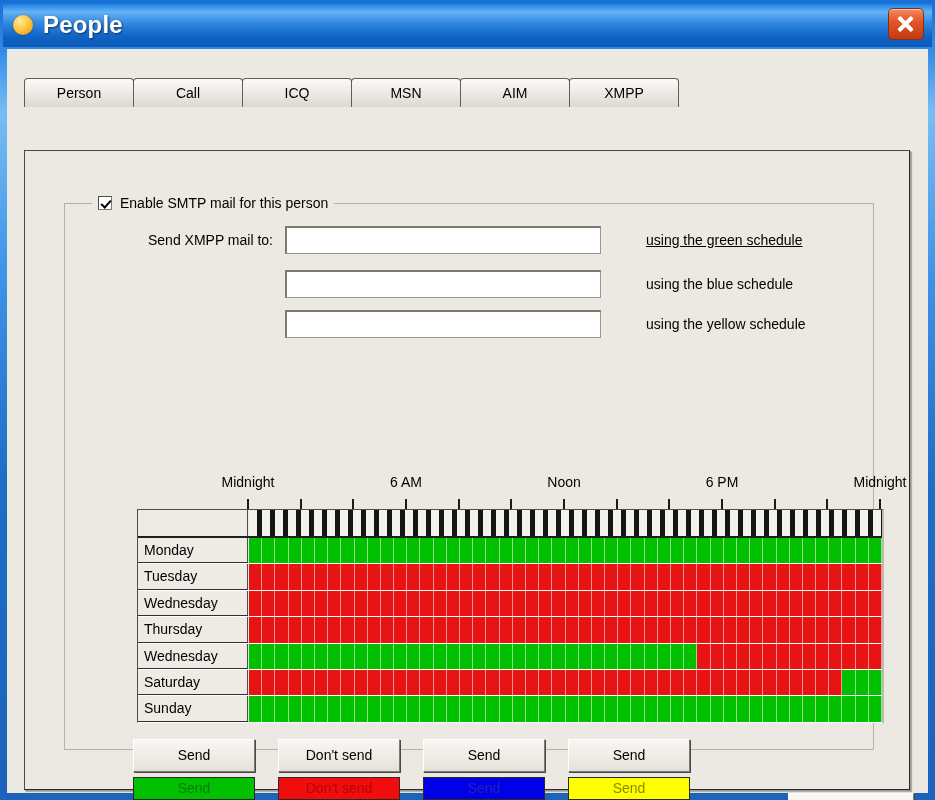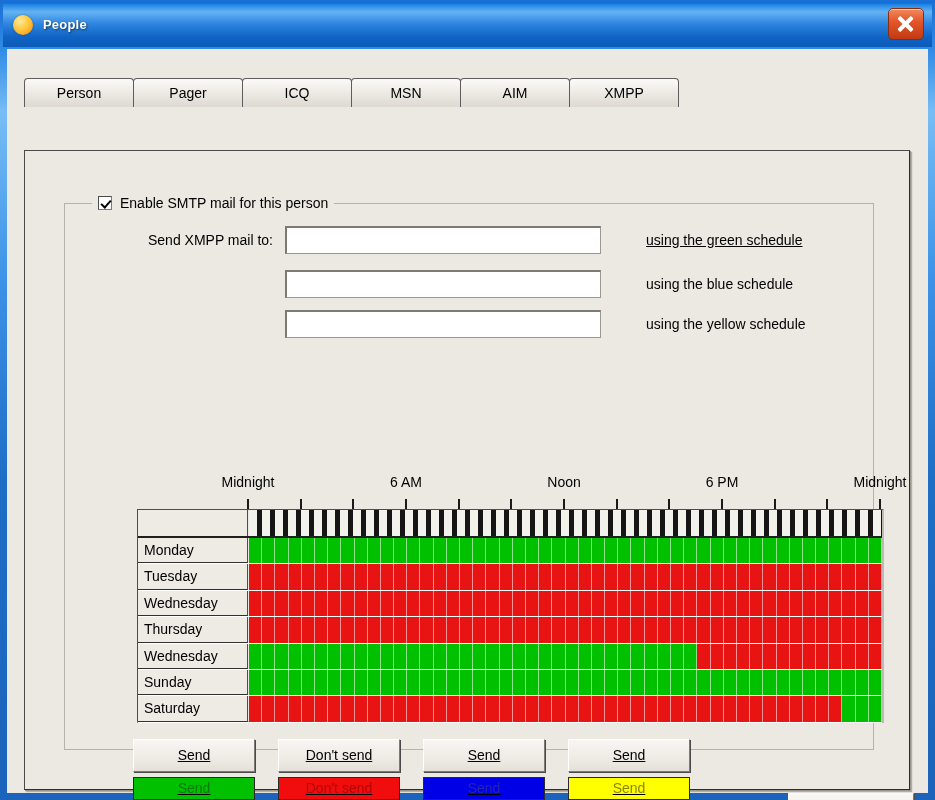--- a/index.html
+++ b/index.html
@@ -21,21 +21,21 @@
     position:absolute;left:3px;top:2px;width:929px;height:45px;
     background:linear-gradient(to bottom,#0a6ad0 0%,#2a8ce8 8%,#65b3f3 22%,#2f86e0 48%,#0f63c4 78%,#0d5bb8 100%);
     display:flex;align-items:center;
   }
   .title-icon{
     width:20px;height:20px;margin-left:10px;border-radius:50%;
     background:radial-gradient(circle at 35% 30%,#ffe9a0 0%,#ffc83c 45%,#f08a12 100%);
     box-shadow:0 0 2px rgba(0,0,0,.35);flex:0 0 auto;
   }
   .title-text{
-    margin-left:10px;color:#fff;font-size:13px;font-weight:bold;
+    margin-left:10px;color:#fff;font-size:24px;font-weight:bold;
     text-shadow:1px 1px 2px rgba(0,0,0,.55);letter-spacing:.2px;
   }
   .close-btn{
     position:absolute;right:8px;top:6px;width:34px;height:30px;
     border-radius:5px;border:1px solid #8a2b12;
     background:linear-gradient(to bottom,#f08a5e 0%,#e2562a 42%,#c23a12 100%);
     box-shadow:inset 0 1px 0 rgba(255,255,255,.55);
     cursor:pointer;
   }
   .close-btn::before,.close-btn::after{
@@ -166,21 +166,21 @@
     position:absolute;left:111px;top:0;right:0;height:100%;
     display:flex;
   }
   .slot{
     flex:1 1 0;height:100%;box-sizing:border-box;
     border-right:1px solid rgba(255,255,255,.55);
   }
 
   
   .legend{position:absolute;left:68px;top:535px;width:600px;height:62px;}
-  .legpair{position:absolute;top:0;width:122px;text-decoration:underline;}
+  .legpair{position:absolute;top:0;width:122px;}
   .btn3d{
     width:100%;height:33px;line-height:31px;text-align:center;font-size:14px;
     background:linear-gradient(to bottom,#f7f6f3 0%,#eeebe5 60%,#e4e0d9 100%);
     border:1px solid #ffffff;border-right-color:#7c7a74;border-bottom-color:#7c7a74;
     box-shadow:1px 1px 0 #4a4a4a;box-sizing:border-box;cursor:pointer;
   }
   .swatch{
     margin-top:5px;width:100%;height:23px;line-height:21px;text-align:center;
     font-size:14px;border:1px solid #2a2a2a;box-sizing:border-box;cursor:pointer;
   }
@@ -202,21 +202,21 @@
   <div class="titlebar">
     <div class="title-icon"></div>
     <div class="title-text">People</div>
     <div class="close-btn"></div>
   </div>
 
   <div class="client">
 
     <div class="tabstrip" id="tabstrip">
         <div class="tab" style="width: 110px;"><span class="tablabel">Person</span></div>
-        <div class="tab" style="width: 110px;"><span class="tablabel">Pager</span></div>
+        <div class="tab" style="width: 110px;"><span class="tablabel">Call</span></div>
         <div class="tab" style="width: 110px;"><span class="tablabel">ICQ</span></div>
         <div class="tab" style="width: 110px;"><span class="tablabel">MSN</span></div>
         <div class="tab" style="width: 110px;"><span class="tablabel">AIM</span></div>
         <div class="tab" style="width: 110px;"><span class="tablabel">XMPP</span></div>
       </div>
 
     <div class="tabpage">
 
       <div class="groupbox">
 
@@ -529,120 +529,120 @@
                   <div class="slot" style="background: rgb(232, 19, 19);"></div>
                   <div class="slot" style="background: rgb(232, 19, 19);"></div>
                   <div class="slot" style="background: rgb(232, 19, 19);"></div>
                   <div class="slot" style="background: rgb(232, 19, 19);"></div>
                   <div class="slot" style="background: rgb(232, 19, 19);"></div>
                   <div class="slot" style="background: rgb(232, 19, 19);"></div>
                   <div class="slot" style="background: rgb(232, 19, 19);"></div>
                 </div>
               </div>
               <div class="grow">
-                <div class="daycell">Sunday</div>
+                <div class="daycell">Saturday</div>
                 <div class="slots">
-                  <div class="slot" style="background: rgb(0, 192, 0);"></div>
-                  <div class="slot" style="background: rgb(0, 192, 0);"></div>
-                  <div class="slot" style="background: rgb(0, 192, 0);"></div>
-                  <div class="slot" style="background: rgb(0, 192, 0);"></div>
-                  <div class="slot" style="background: rgb(0, 192, 0);"></div>
-                  <div class="slot" style="background: rgb(0, 192, 0);"></div>
-                  <div class="slot" style="background: rgb(0, 192, 0);"></div>
-                  <div class="slot" style="background: rgb(0, 192, 0);"></div>
-                  <div class="slot" style="background: rgb(0, 192, 0);"></div>
-                  <div class="slot" style="background: rgb(0, 192, 0);"></div>
-                  <div class="slot" style="background: rgb(0, 192, 0);"></div>
-                  <div class="slot" style="background: rgb(0, 192, 0);"></div>
-                  <div class="slot" style="background: rgb(0, 192, 0);"></div>
-                  <div class="slot" style="background: rgb(0, 192, 0);"></div>
-                  <div class="slot" style="background: rgb(0, 192, 0);"></div>
-                  <div class="slot" style="background: rgb(0, 192, 0);"></div>
-                  <div class="slot" style="background: rgb(0, 192, 0);"></div>
-                  <div class="slot" style="background: rgb(0, 192, 0);"></div>
-                  <div class="slot" style="background: rgb(0, 192, 0);"></div>
-                  <div class="slot" style="background: rgb(0, 192, 0);"></div>
-                  <div class="slot" style="background: rgb(0, 192, 0);"></div>
-                  <div class="slot" style="background: rgb(0, 192, 0);"></div>
-                  <div class="slot" style="background: rgb(0, 192, 0);"></div>
-                  <div class="slot" style="background: rgb(0, 192, 0);"></div>
-                  <div class="slot" style="background: rgb(0, 192, 0);"></div>
-                  <div class="slot" style="background: rgb(0, 192, 0);"></div>
-                  <div class="slot" style="background: rgb(0, 192, 0);"></div>
-                  <div class="slot" style="background: rgb(0, 192, 0);"></div>
-                  <div class="slot" style="background: rgb(0, 192, 0);"></div>
-                  <div class="slot" style="background: rgb(0, 192, 0);"></div>
-                  <div class="slot" style="background: rgb(0, 192, 0);"></div>
-                  <div class="slot" style="background: rgb(0, 192, 0);"></div>
-                  <div class="slot" style="background: rgb(0, 192, 0);"></div>
-                  <div class="slot" style="background: rgb(0, 192, 0);"></div>
-                  <div class="slot" style="background: rgb(0, 192, 0);"></div>
-                  <div class="slot" style="background: rgb(0, 192, 0);"></div>
-                  <div class="slot" style="background: rgb(0, 192, 0);"></div>
-                  <div class="slot" style="background: rgb(0, 192, 0);"></div>
-                  <div class="slot" style="background: rgb(0, 192, 0);"></div>
-                  <div class="slot" style="background: rgb(0, 192, 0);"></div>
-                  <div class="slot" style="background: rgb(0, 192, 0);"></div>
-                  <div class="slot" style="background: rgb(0, 192, 0);"></div>
-                  <div class="slot" style="background: rgb(0, 192, 0);"></div>
-                  <div class="slot" style="background: rgb(0, 192, 0);"></div>
-                  <div class="slot" style="background: rgb(0, 192, 0);"></div>
+                  <div class="slot" style="background: rgb(232, 19, 19);"></div>
+                  <div class="slot" style="background: rgb(232, 19, 19);"></div>
+                  <div class="slot" style="background: rgb(232, 19, 19);"></div>
+                  <div class="slot" style="background: rgb(232, 19, 19);"></div>
+                  <div class="slot" style="background: rgb(232, 19, 19);"></div>
+                  <div class="slot" style="background: rgb(232, 19, 19);"></div>
+                  <div class="slot" style="background: rgb(232, 19, 19);"></div>
+                  <div class="slot" style="background: rgb(232, 19, 19);"></div>
+                  <div class="slot" style="background: rgb(232, 19, 19);"></div>
+                  <div class="slot" style="background: rgb(232, 19, 19);"></div>
+                  <div class="slot" style="background: rgb(232, 19, 19);"></div>
+                  <div class="slot" style="background: rgb(232, 19, 19);"></div>
+                  <div class="slot" style="background: rgb(232, 19, 19);"></div>
+                  <div class="slot" style="background: rgb(232, 19, 19);"></div>
+                  <div class="slot" style="background: rgb(232, 19, 19);"></div>
+                  <div class="slot" style="background: rgb(232, 19, 19);"></div>
+                  <div class="slot" style="background: rgb(232, 19, 19);"></div>
+                  <div class="slot" style="background: rgb(232, 19, 19);"></div>
+                  <div class="slot" style="background: rgb(232, 19, 19);"></div>
+                  <div class="slot" style="background: rgb(232, 19, 19);"></div>
+                  <div class="slot" style="background: rgb(232, 19, 19);"></div>
+                  <div class="slot" style="background: rgb(232, 19, 19);"></div>
+                  <div class="slot" style="background: rgb(232, 19, 19);"></div>
+                  <div class="slot" style="background: rgb(232, 19, 19);"></div>
+                  <div class="slot" style="background: rgb(232, 19, 19);"></div>
+                  <div class="slot" style="background: rgb(232, 19, 19);"></div>
+                  <div class="slot" style="background: rgb(232, 19, 19);"></div>
+                  <div class="slot" style="background: rgb(232, 19, 19);"></div>
+                  <div class="slot" style="background: rgb(232, 19, 19);"></div>
+                  <div class="slot" style="background: rgb(232, 19, 19);"></div>
+                  <div class="slot" style="background: rgb(232, 19, 19);"></div>
+                  <div class="slot" style="background: rgb(232, 19, 19);"></div>
+                  <div class="slot" style="background: rgb(232, 19, 19);"></div>
+                  <div class="slot" style="background: rgb(232, 19, 19);"></div>
+                  <div class="slot" style="background: rgb(232, 19, 19);"></div>
+                  <div class="slot" style="background: rgb(232, 19, 19);"></div>
+                  <div class="slot" style="background: rgb(232, 19, 19);"></div>
+                  <div class="slot" style="background: rgb(232, 19, 19);"></div>
+                  <div class="slot" style="background: rgb(232, 19, 19);"></div>
+                  <div class="slot" style="background: rgb(232, 19, 19);"></div>
+                  <div class="slot" style="background: rgb(232, 19, 19);"></div>
+                  <div class="slot" style="background: rgb(232, 19, 19);"></div>
+                  <div class="slot" style="background: rgb(232, 19, 19);"></div>
+                  <div class="slot" style="background: rgb(232, 19, 19);"></div>
+                  <div class="slot" style="background: rgb(232, 19, 19);"></div>
                   <div class="slot" style="background: rgb(0, 192, 0);"></div>
                   <div class="slot" style="background: rgb(0, 192, 0);"></div>
                   <div class="slot" style="background: rgb(0, 192, 0);"></div>
                 </div>
               </div>
               <div class="grow">
-                <div class="daycell">Saturday</div>
+                <div class="daycell">Sunday</div>
                 <div class="slots">
-                  <div class="slot" style="background: rgb(232, 19, 19);"></div>
-                  <div class="slot" style="background: rgb(232, 19, 19);"></div>
-                  <div class="slot" style="background: rgb(232, 19, 19);"></div>
-                  <div class="slot" style="background: rgb(232, 19, 19);"></div>
-                  <div class="slot" style="background: rgb(232, 19, 19);"></div>
-                  <div class="slot" style="background: rgb(232, 19, 19);"></div>
-                  <div class="slot" style="background: rgb(232, 19, 19);"></div>
-                  <div class="slot" style="background: rgb(232, 19, 19);"></div>
-                  <div class="slot" style="background: rgb(232, 19, 19);"></div>
-                  <div class="slot" style="background: rgb(232, 19, 19);"></div>
-                  <div class="slot" style="background: rgb(232, 19, 19);"></div>
-                  <div class="slot" style="background: rgb(232, 19, 19);"></div>
-                  <div class="slot" style="background: rgb(232, 19, 19);"></div>
-                  <div class="slot" style="background: rgb(232, 19, 19);"></div>
-                  <div class="slot" style="background: rgb(232, 19, 19);"></div>
-                  <div class="slot" style="background: rgb(232, 19, 19);"></div>
-                  <div class="slot" style="background: rgb(232, 19, 19);"></div>
-                  <div class="slot" style="background: rgb(232, 19, 19);"></div>
-                  <div class="slot" style="background: rgb(232, 19, 19);"></div>
-                  <div class="slot" style="background: rgb(232, 19, 19);"></div>
-                  <div class="slot" style="background: rgb(232, 19, 19);"></div>
-                  <div class="slot" style="background: rgb(232, 19, 19);"></div>
-                  <div class="slot" style="background: rgb(232, 19, 19);"></div>
-                  <div class="slot" style="background: rgb(232, 19, 19);"></div>
-                  <div class="slot" style="background: rgb(232, 19, 19);"></div>
-                  <div class="slot" style="background: rgb(232, 19, 19);"></div>
-                  <div class="slot" style="background: rgb(232, 19, 19);"></div>
-                  <div class="slot" style="background: rgb(232, 19, 19);"></div>
-                  <div class="slot" style="background: rgb(232, 19, 19);"></div>
-                  <div class="slot" style="background: rgb(232, 19, 19);"></div>
-                  <div class="slot" style="background: rgb(232, 19, 19);"></div>
-                  <div class="slot" style="background: rgb(232, 19, 19);"></div>
-                  <div class="slot" style="background: rgb(232, 19, 19);"></div>
-                  <div class="slot" style="background: rgb(232, 19, 19);"></div>
-                  <div class="slot" style="background: rgb(232, 19, 19);"></div>
-                  <div class="slot" style="background: rgb(232, 19, 19);"></div>
-                  <div class="slot" style="background: rgb(232, 19, 19);"></div>
-                  <div class="slot" style="background: rgb(232, 19, 19);"></div>
-                  <div class="slot" style="background: rgb(232, 19, 19);"></div>
-                  <div class="slot" style="background: rgb(232, 19, 19);"></div>
-                  <div class="slot" style="background: rgb(232, 19, 19);"></div>
-                  <div class="slot" style="background: rgb(232, 19, 19);"></div>
-                  <div class="slot" style="background: rgb(232, 19, 19);"></div>
-                  <div class="slot" style="background: rgb(232, 19, 19);"></div>
-                  <div class="slot" style="background: rgb(232, 19, 19);"></div>
+                  <div class="slot" style="background: rgb(0, 192, 0);"></div>
+                  <div class="slot" style="background: rgb(0, 192, 0);"></div>
+                  <div class="slot" style="background: rgb(0, 192, 0);"></div>
+                  <div class="slot" style="background: rgb(0, 192, 0);"></div>
+                  <div class="slot" style="background: rgb(0, 192, 0);"></div>
+                  <div class="slot" style="background: rgb(0, 192, 0);"></div>
+                  <div class="slot" style="background: rgb(0, 192, 0);"></div>
+                  <div class="slot" style="background: rgb(0, 192, 0);"></div>
+                  <div class="slot" style="background: rgb(0, 192, 0);"></div>
+                  <div class="slot" style="background: rgb(0, 192, 0);"></div>
+                  <div class="slot" style="background: rgb(0, 192, 0);"></div>
+                  <div class="slot" style="background: rgb(0, 192, 0);"></div>
+                  <div class="slot" style="background: rgb(0, 192, 0);"></div>
+                  <div class="slot" style="background: rgb(0, 192, 0);"></div>
+                  <div class="slot" style="background: rgb(0, 192, 0);"></div>
+                  <div class="slot" style="background: rgb(0, 192, 0);"></div>
+                  <div class="slot" style="background: rgb(0, 192, 0);"></div>
+                  <div class="slot" style="background: rgb(0, 192, 0);"></div>
+                  <div class="slot" style="background: rgb(0, 192, 0);"></div>
+                  <div class="slot" style="background: rgb(0, 192, 0);"></div>
+                  <div class="slot" style="background: rgb(0, 192, 0);"></div>
+                  <div class="slot" style="background: rgb(0, 192, 0);"></div>
+                  <div class="slot" style="background: rgb(0, 192, 0);"></div>
+                  <div class="slot" style="background: rgb(0, 192, 0);"></div>
+                  <div class="slot" style="background: rgb(0, 192, 0);"></div>
+                  <div class="slot" style="background: rgb(0, 192, 0);"></div>
+                  <div class="slot" style="background: rgb(0, 192, 0);"></div>
+                  <div class="slot" style="background: rgb(0, 192, 0);"></div>
+                  <div class="slot" style="background: rgb(0, 192, 0);"></div>
+                  <div class="slot" style="background: rgb(0, 192, 0);"></div>
+                  <div class="slot" style="background: rgb(0, 192, 0);"></div>
+                  <div class="slot" style="background: rgb(0, 192, 0);"></div>
+                  <div class="slot" style="background: rgb(0, 192, 0);"></div>
+                  <div class="slot" style="background: rgb(0, 192, 0);"></div>
+                  <div class="slot" style="background: rgb(0, 192, 0);"></div>
+                  <div class="slot" style="background: rgb(0, 192, 0);"></div>
+                  <div class="slot" style="background: rgb(0, 192, 0);"></div>
+                  <div class="slot" style="background: rgb(0, 192, 0);"></div>
+                  <div class="slot" style="background: rgb(0, 192, 0);"></div>
+                  <div class="slot" style="background: rgb(0, 192, 0);"></div>
+                  <div class="slot" style="background: rgb(0, 192, 0);"></div>
+                  <div class="slot" style="background: rgb(0, 192, 0);"></div>
+                  <div class="slot" style="background: rgb(0, 192, 0);"></div>
+                  <div class="slot" style="background: rgb(0, 192, 0);"></div>
+                  <div class="slot" style="background: rgb(0, 192, 0);"></div>
                   <div class="slot" style="background: rgb(0, 192, 0);"></div>
                   <div class="slot" style="background: rgb(0, 192, 0);"></div>
                   <div class="slot" style="background: rgb(0, 192, 0);"></div>
                 </div>
               </div>
             </div>
         </div>
 
         <div class="legend" id="legend">
             <div class="legpair" style="left: 0px;">

